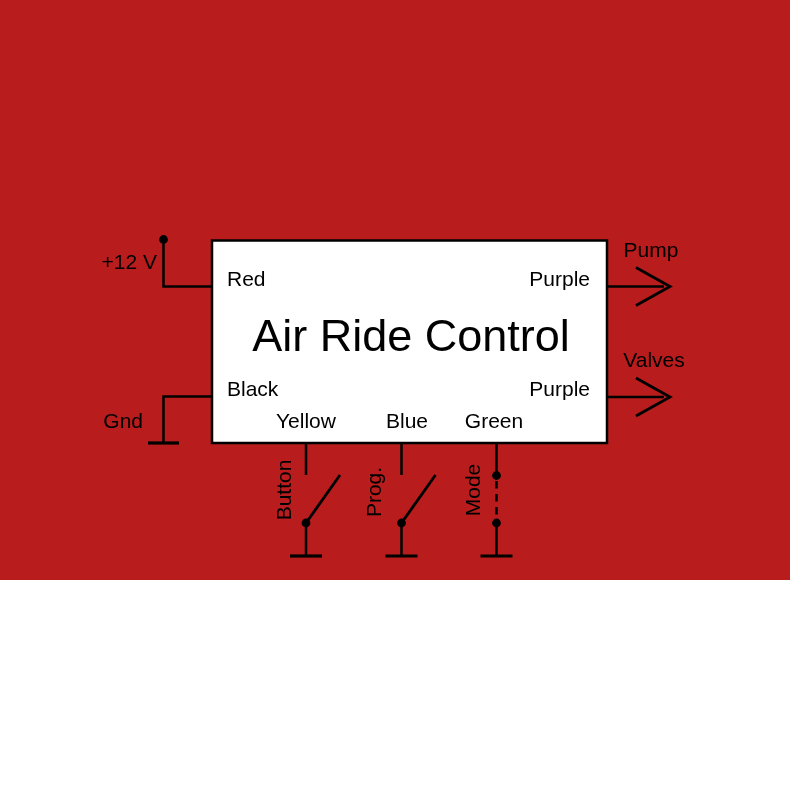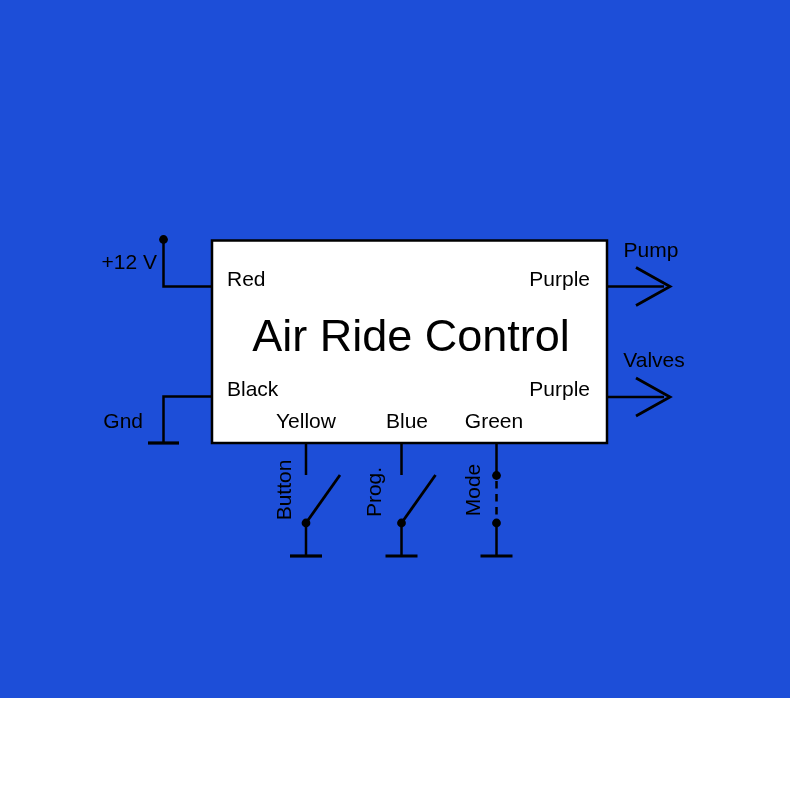--- a/index.html
+++ b/index.html
@@ -3,22 +3,22 @@
 <meta charset="utf-8">
 <style>
   html, body {
     margin: 0;
     padding: 0;
     background: #ffffff;
   }
   .canvas {
     position: relative;
     width: 790px;
-    height: 698px;
-    background: #1d4ed8;
+    height: 580px;
+    background: #b91c1c;
     overflow: hidden;
   }
   svg {
     position: absolute;
     top: 0;
     left: 0;
   }
   .wire {
     stroke: #000000;
     stroke-width: 2.5;

